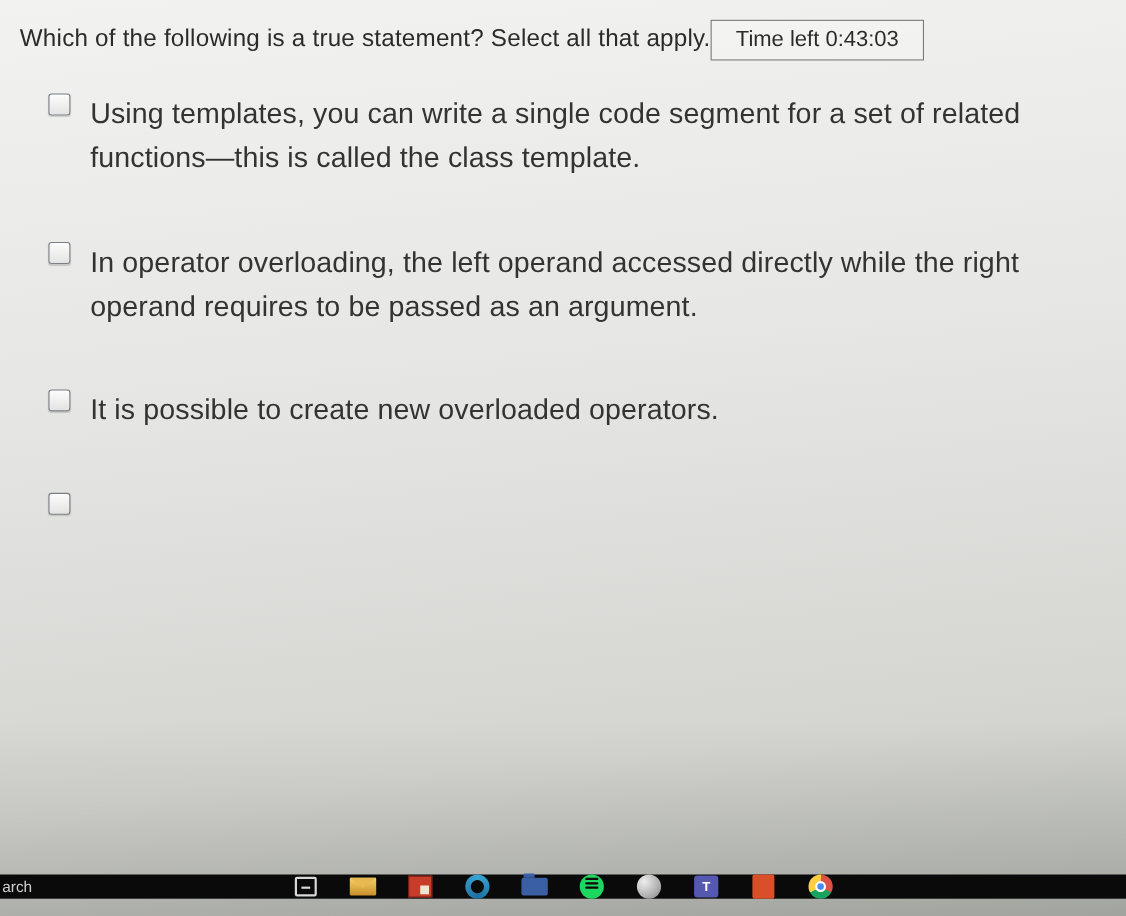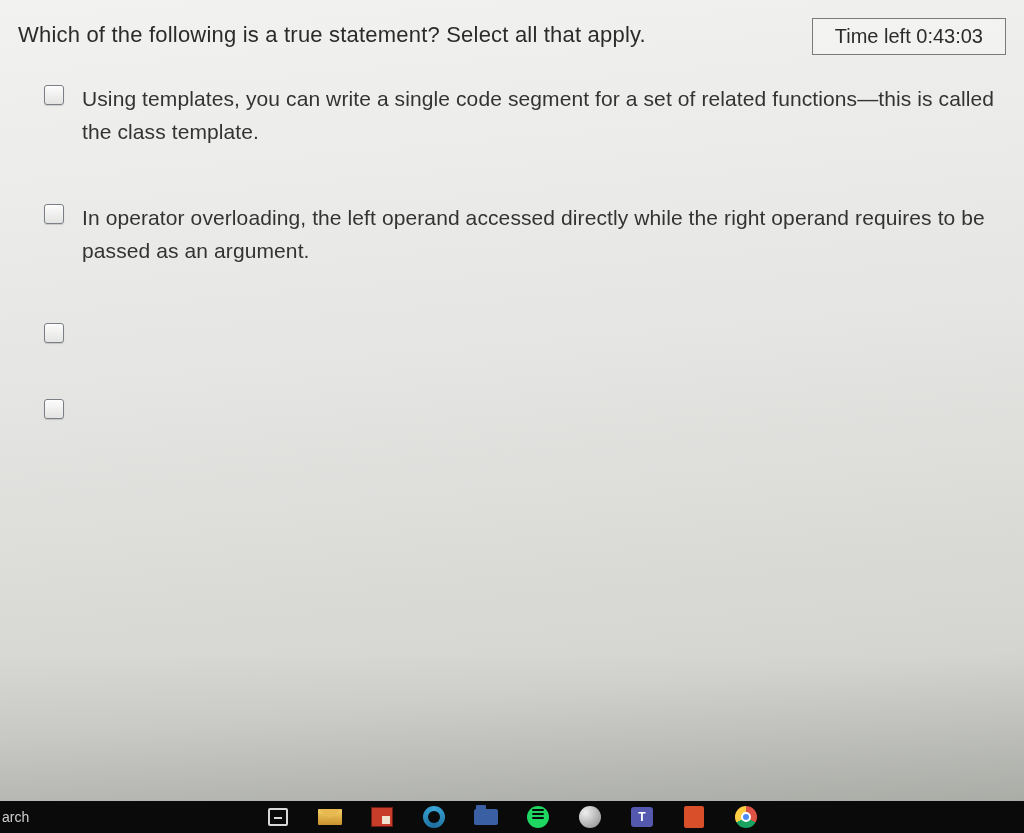--- a/index.html
+++ b/index.html
@@ -8,21 +8,21 @@
   .page {
     width: 1024px;
     height: 833px;
     background: linear-gradient(175deg, #f2f3f1 0%, #e6e7e4 40%, #d4d5d1 80%, #b8bab4 100%);
     position: relative;
     padding: 18px 18px 0 18px;
   }
   .header-row {
     display: flex;
     align-items: flex-start;
-    justify-content: space-between;
+    justify-content: flex-start;
     margin-bottom: 28px;
   }
   .question-text {
     font-size: 22px;
     color: #2b2b2b;
     letter-spacing: 0.2px;
     padding-top: 4px;
   }
   .timer-box {
     border: 1px solid #7a7a7a;
@@ -47,37 +47,37 @@
     width: 20px;
     height: 20px;
     border: 1.5px solid #7a7f85;
     border-radius: 3px;
     background: linear-gradient(#fcfcfc,#e3e4e2);
     flex: 0 0 auto;
     margin-top: 2px;
     box-shadow: inset 0 1px 1px rgba(255,255,255,0.7), 0 1px 1px rgba(0,0,0,0.15);
   }
   .opt-text {
-    font-size: 21px;
+    font-size: 26px;
     color: #333;
     line-height: 1.55;
     letter-spacing: 0.1px;
     max-width: 920px;
   }
   .dimmer {
     position: absolute;
     left: 0; right: 0; bottom: 0;
     height: 180px;
     background: linear-gradient(to bottom, rgba(0,0,0,0) 0%, rgba(0,0,0,0.12) 100%);
     pointer-events: none;
   }
   .taskbar {
     position: absolute;
-    left: 0; right: 0; bottom: 0;
-    height: 32px;
+    left: 0; right: 0; bottom: 16px;
+    height: 22px;
     background: #0a0a0a;
     display: flex;
     align-items: center;
   }
   .search-frag {
     color: #cfcfcf;
     font-size: 14px;
     padding-left: 2px;
     width: 50px;
   }
@@ -134,20 +134,21 @@
       <div class="opt-text">Using templates, you can write a single code segment for a set of related functions—this is called the class template.</div>
     </div>
 
     <div class="option">
       <div class="cb"></div>
       <div class="opt-text">In operator overloading, the left operand accessed directly while the right operand requires to be passed as an argument.</div>
     </div>
 
     <div class="option">
       <div class="cb"></div>
+      <div class="opt-text">It is possible to create new overloaded operators.</div>
     </div>
 
     <div class="option">
       <div class="cb"></div>
     </div>
 
 
 
   </div>
 

